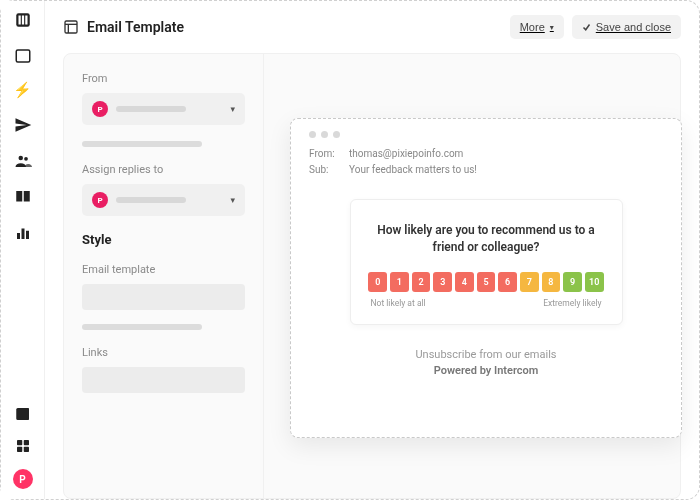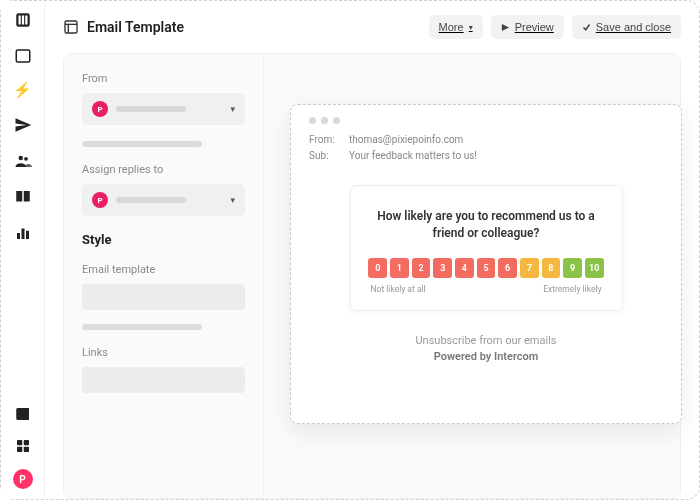--- a/index.html
+++ b/index.html
@@ -27,21 +27,21 @@
 .lab { font-size: 11px; color: #8a8a8a; margin-bottom: 8px; }
 .dd { background: #f0f0f0; border-radius: 5px; height: 32px; display: flex; align-items: center; padding: 0 10px; margin-bottom: 16px; position: relative; }
 .avatar-sm { width: 16px; height: 16px; border-radius: 50%; background: #E91E63; color:#fff; font-size:8px; font-weight:700; display:flex; align-items:center; justify-content:center; margin-right:8px; }
 .ghosttxt { flex: 1; height: 6px; background: #d8d8d8; border-radius: 3px; max-width: 70px; }
 .chev { margin-left: auto; font-size: 9px; color: #555; }
 .ghostblock { height: 26px; background: #ececec; border-radius: 4px; margin-bottom: 14px; }
 .ghostline { height: 6px; background: #dcdcdc; border-radius: 3px; width: 120px; margin: 10px 0 16px; }
 
 .preview-area { flex: 1; position: relative; }
 
-.email-window { position: absolute; top: 104px; left: 290px; width: 392px; height: 320px; background: #fff; border: 1px dashed #c9c9c9; border-radius: 8px; box-shadow: 0 8px 24px rgba(0,0,0,0.08); padding: 12px 18px 14px; }
+.email-window { position: absolute; top: 118px; left: 290px; width: 392px; height: 320px; background: #fff; border: 1px dashed #c9c9c9; border-radius: 8px; box-shadow: 0 8px 24px rgba(0,0,0,0.08); padding: 12px 18px 14px; }
 .traffic { display: flex; gap: 5px; margin-bottom: 10px; }
 .dot { width: 7px; height: 7px; border-radius: 50%; background: #d9d9d9; }
 .hdrline { display: flex; font-size: 10px; color: #888; margin-bottom: 5px; }
 .hdrline .k { width: 40px; }
 .hdrline .v { color: #888; }
 
 .card { margin: 24px auto 0; width: 273px; background: #fff; border: 1px solid #eee; border-radius: 6px; box-shadow: 0 2px 6px rgba(0,0,0,0.04); padding: 22px 18px 16px; text-align: center; }
 .question { font-size: 12px; font-weight: 600; color: #333; line-height: 1.4; margin-bottom: 16px; }
 .scale { display: flex; justify-content: center; gap: 3px; margin-bottom: 6px; }
 .n { width: 20px; height: 20px; border-radius: 3px; color: #fff; font-size: 9px; font-weight: 600; display: flex; align-items: center; justify-content: center; }
@@ -102,26 +102,20 @@
       <svg class="title-ic" viewBox="0 0 24 24" fill="none" stroke="currentColor" stroke-width="2">
           <rect x="3" y="3" width="18" height="18" rx="2"></rect>
           <line x1="3" y1="8" x2="21" y2="8"></line>
           <line x1="8" y1="8" x2="8" y2="21"></line>
         </svg>
       <span class="title-text">Email Template</span>
       <div class="title-actions">
         <button class="btn">
             <span>More</span>
             <span style="font-size:8px">▾</span>
-          </button>
-        <button class="btn">
-            <svg class="ic" viewBox="0 0 10 10" fill="currentColor">
-              <path d="M1 1l8 4-8 4z"></path>
-            </svg>
-            <span>Preview</span>
           </button>
         <button class="btn">
             <svg class="ic" viewBox="0 0 12 12" fill="none" stroke="currentColor" stroke-width="2">
               <path d="M2 6l3 3 5-7"></path>
             </svg>
             <span>Save and close</span>
           </button>
       </div>
     </div>
 

